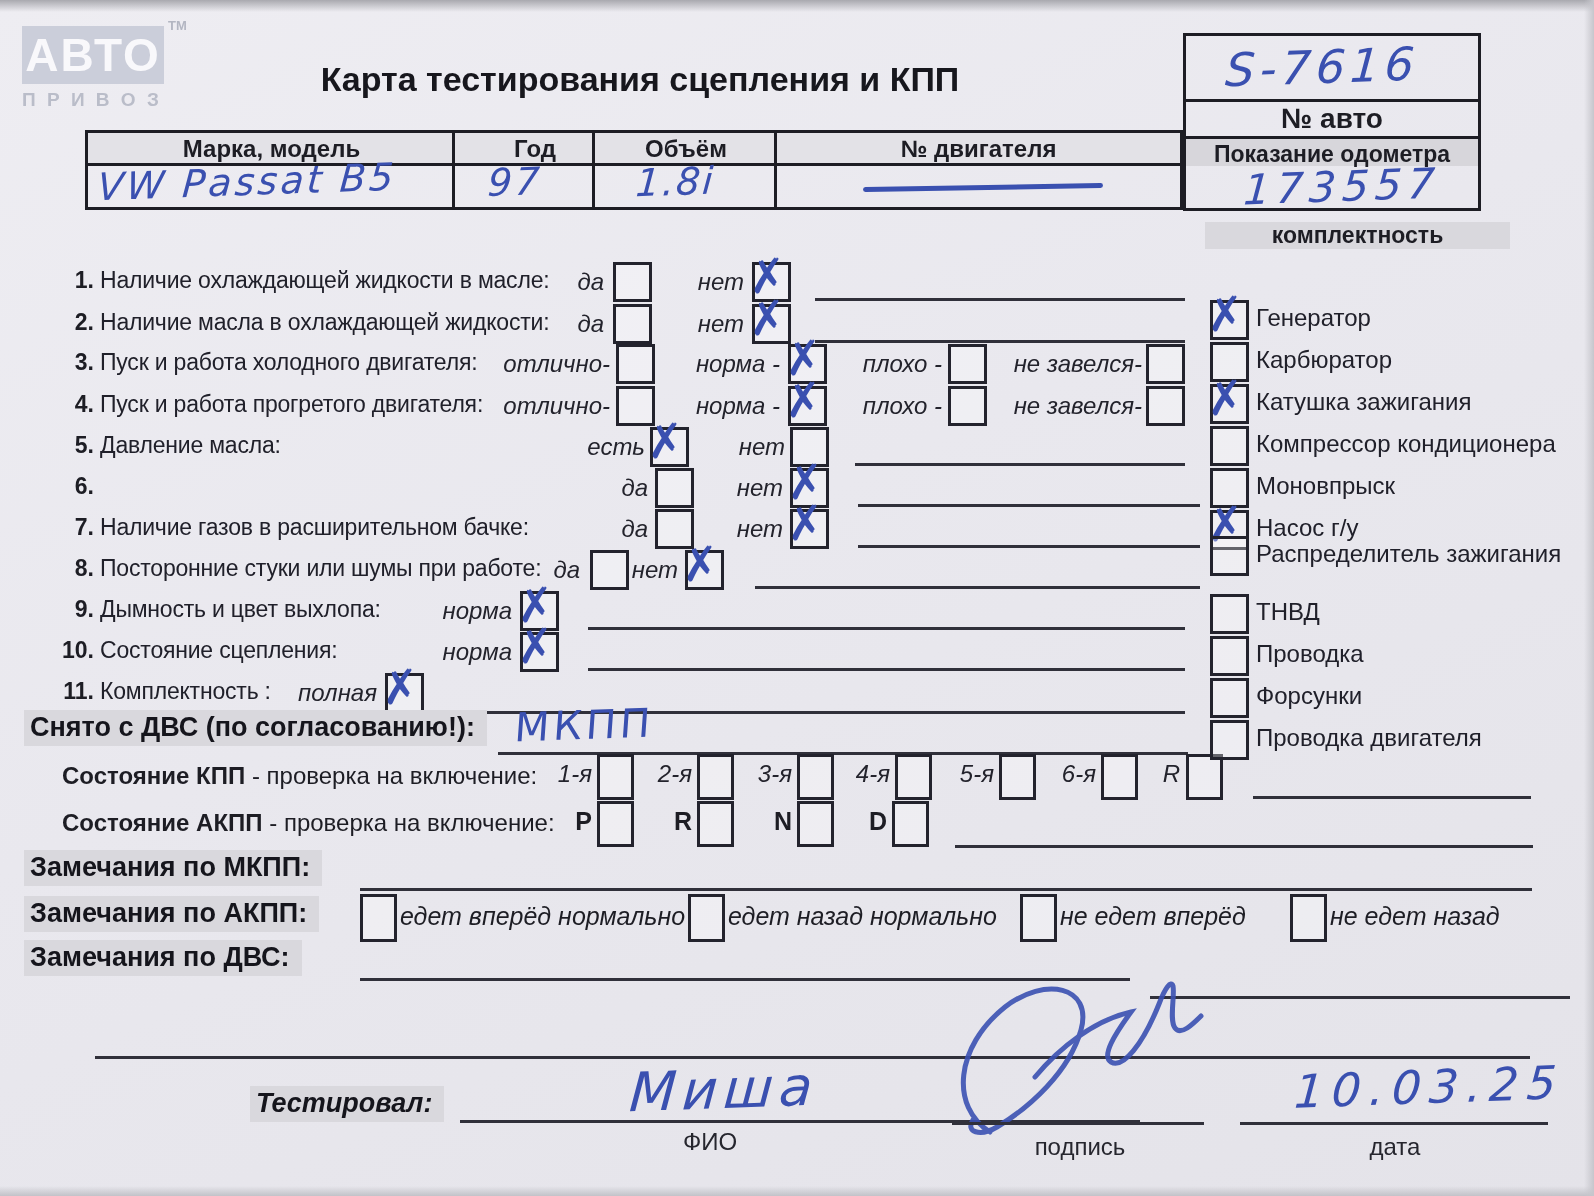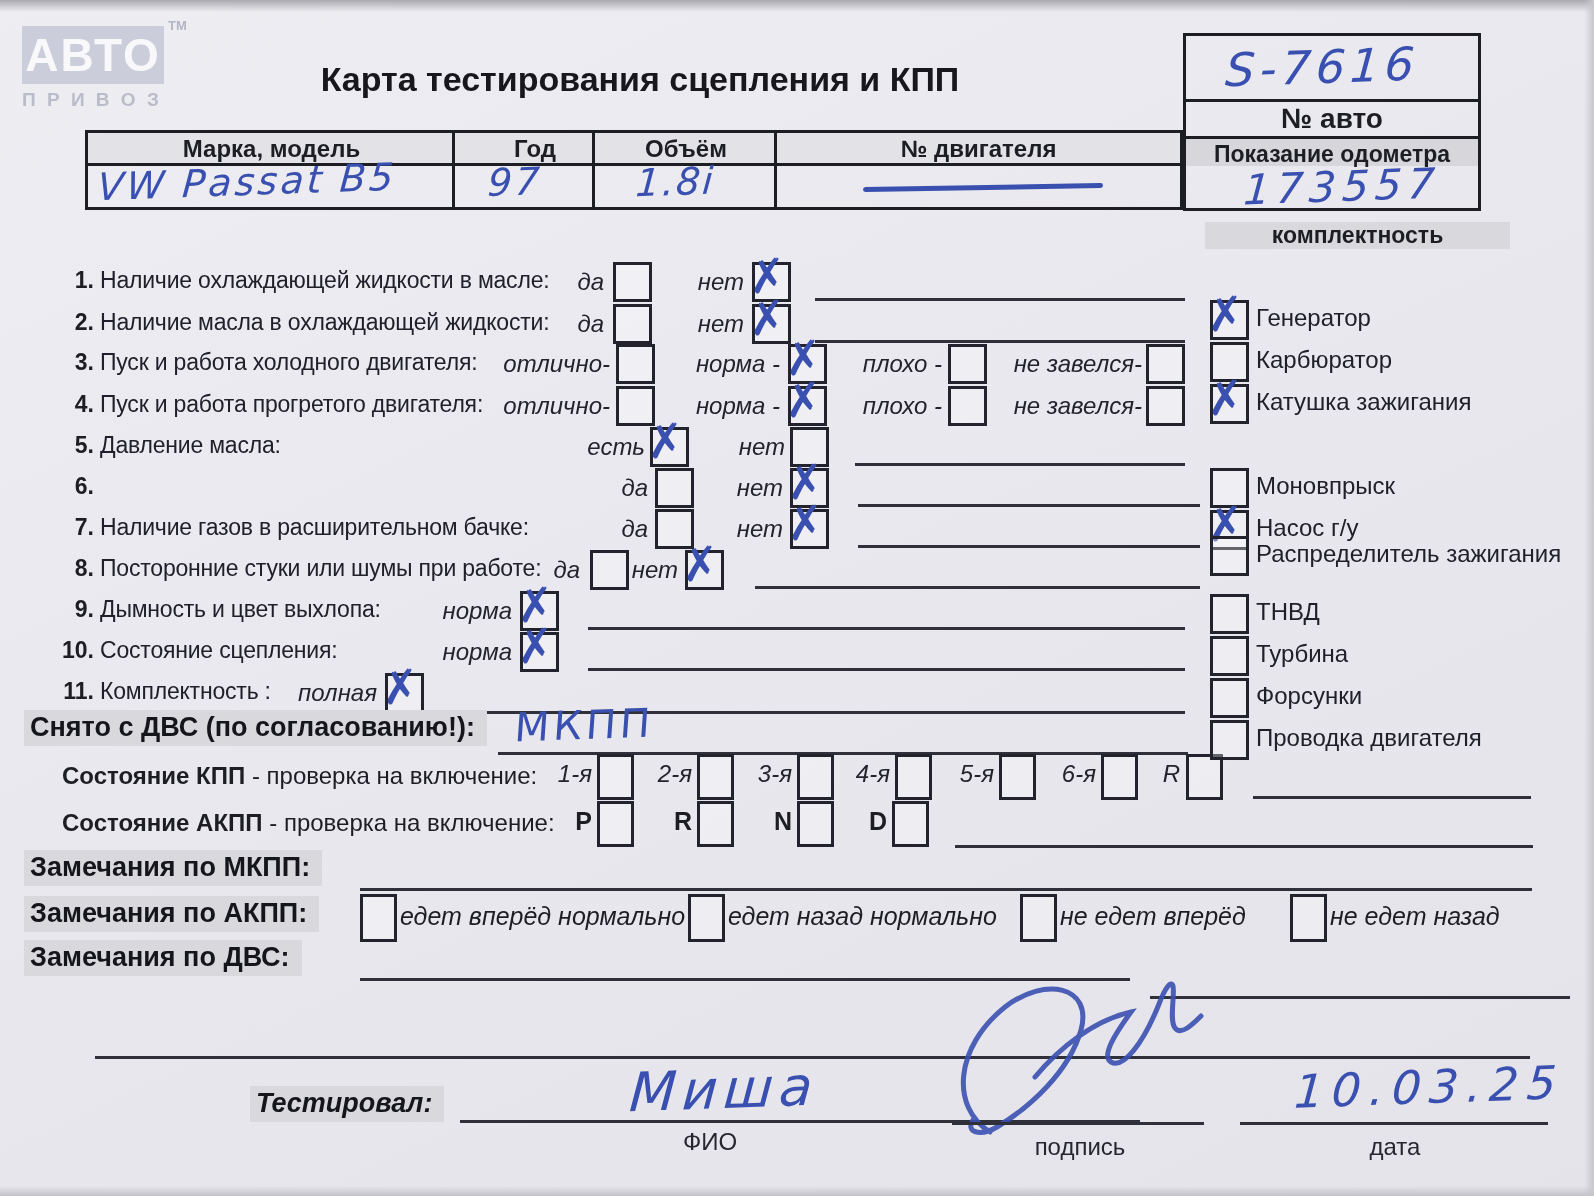--- a/index.html
+++ b/index.html
@@ -312,20 +312,26 @@
         <span class="mark"></span>
       </span>
     <span class="kl">Карбюратор</span>
   </div>
   <div class="row" style="top:384px">
     <span class="cb" style="left:1210px">
         <span class="mark">✗</span>
       </span>
     <span class="kl">Катушка зажигания</span>
   </div>
+  <div class="row" style="top:426px">
+    <span class="cb" style="left:1210px">
+        <span class="mark"></span>
+      </span>
+    <span class="kl">Компрессор кондиционера</span>
+  </div>
   <div class="row" style="top:468px">
     <span class="cb" style="left:1210px">
         <span class="mark"></span>
       </span>
     <span class="kl">Моновпрыск</span>
   </div>
   <div class="row" style="top:510px">
     <span class="cb" style="left:1210px">
         <span class="mark">✗</span>
       </span>
@@ -340,21 +346,21 @@
   <div class="row" style="top:594px">
     <span class="cb" style="left:1210px">
         <span class="mark"></span>
       </span>
     <span class="kl">ТНВД</span>
   </div>
   <div class="row" style="top:636px">
     <span class="cb" style="left:1210px">
         <span class="mark"></span>
       </span>
-    <span class="kl">Турбина</span>
+    <span class="kl">Проводка</span>
   </div>
   <div class="row" style="top:678px">
     <span class="cb" style="left:1210px">
         <span class="mark"></span>
       </span>
     <span class="kl">Форсунки</span>
   </div>
   <div class="row" style="top:720px">
     <span class="cb" style="left:1210px">
         <span class="mark"></span>

